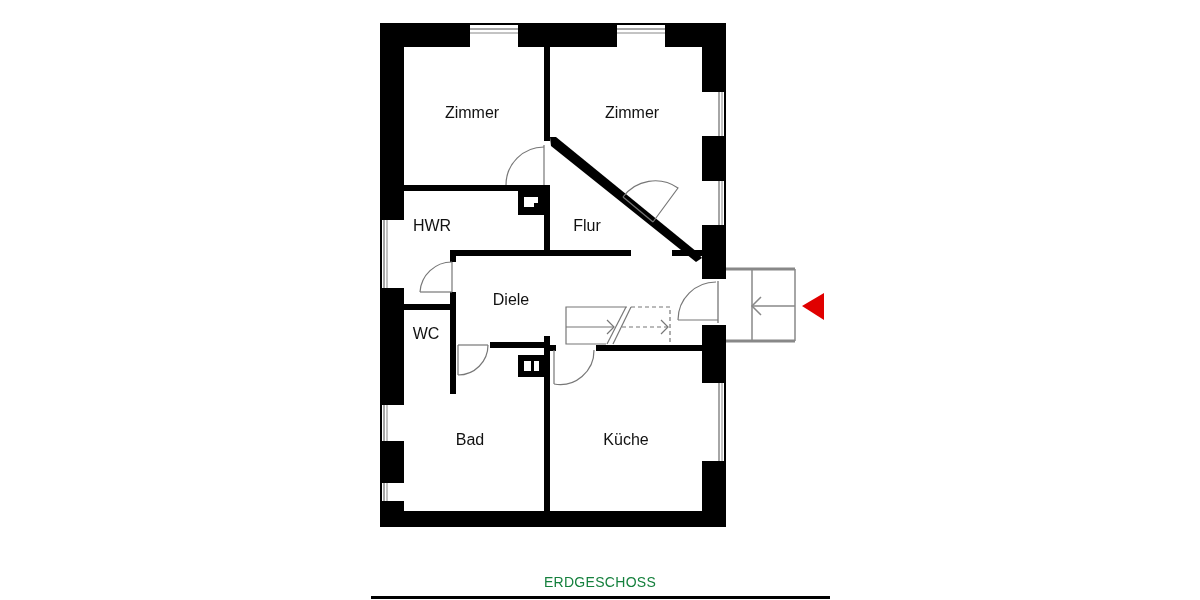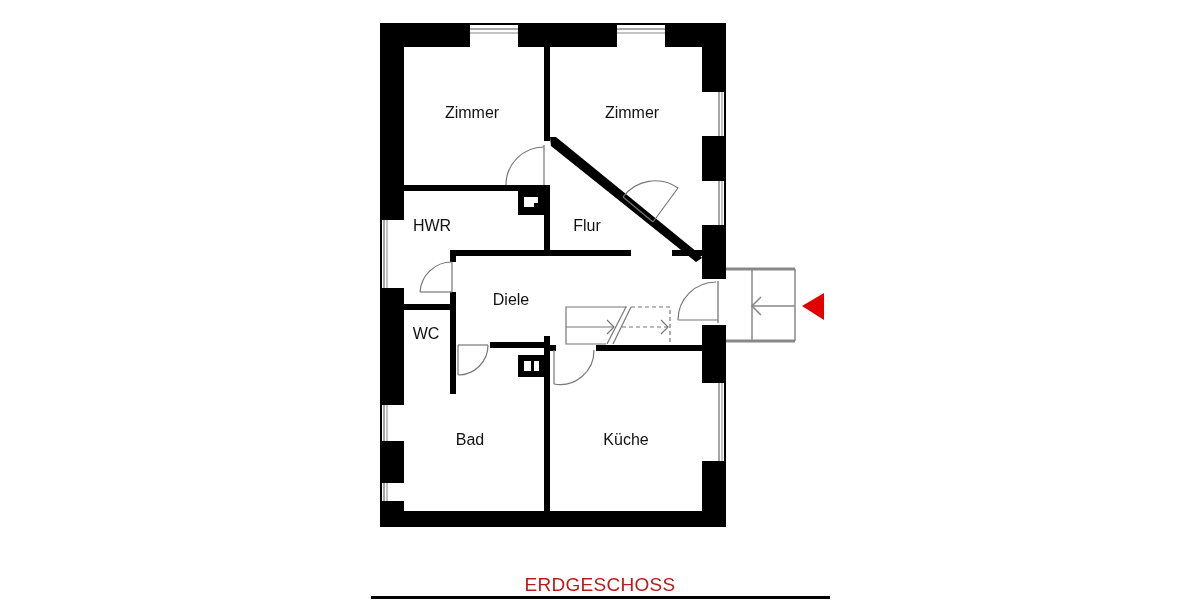--- a/index.html
+++ b/index.html
@@ -1,19 +1,19 @@
 <!DOCTYPE html>
 <html><head>
   <meta charset="utf-8">
   <style>
     html, body { margin: 0; padding: 0; background: #ffffff; }
     body { width: 1200px; height: 600px; position: relative; overflow: hidden; font-family: "Liberation Sans", sans-serif; }
     #plan { position: absolute; left: 0; top: 0; width: 1200px; height: 600px; }
     .room-label { font-family: "Liberation Sans", sans-serif; font-size: 16px; fill: #111111; }
-    .floor-title { position: absolute; left: 370px; width: 460px; top: 574px; text-align: center; font-size: 19px; color: #b91c1c; letter-spacing: 0.3px; }
+    .floor-title { position: absolute; left: 370px; width: 460px; top: 574px; text-align: center; font-size: 14px; color: #15803d; letter-spacing: 0.3px; }
     .title-rule { position: absolute; left: 371px; top: 596px; width: 459px; height: 3px; background: #000; }
     .entrance-marker { cursor: default; }
   </style>
 </head>
 <body>
 
 <svg id="plan" viewBox="0 0 1200 600" xmlns="http://www.w3.org/2000/svg">
 
   <g fill="#000">
 

